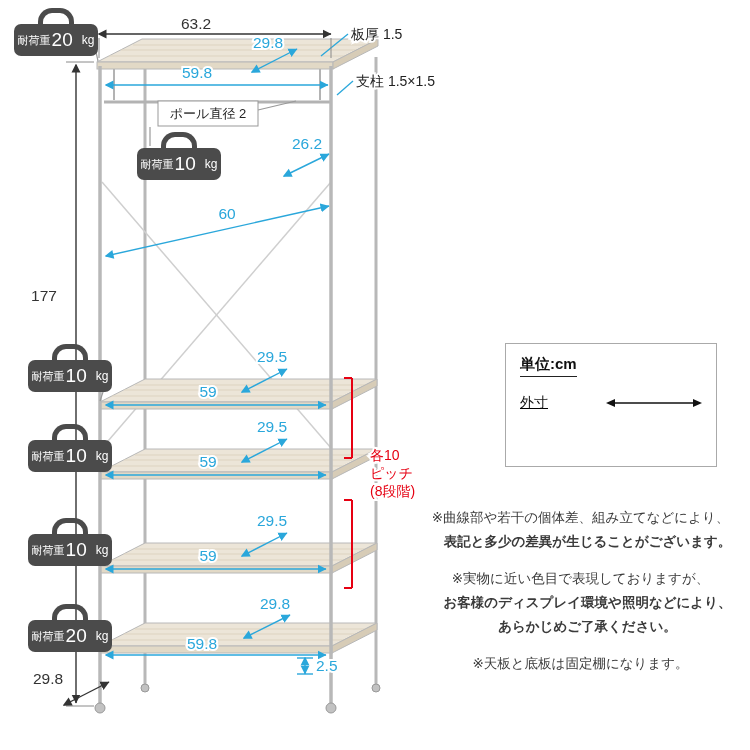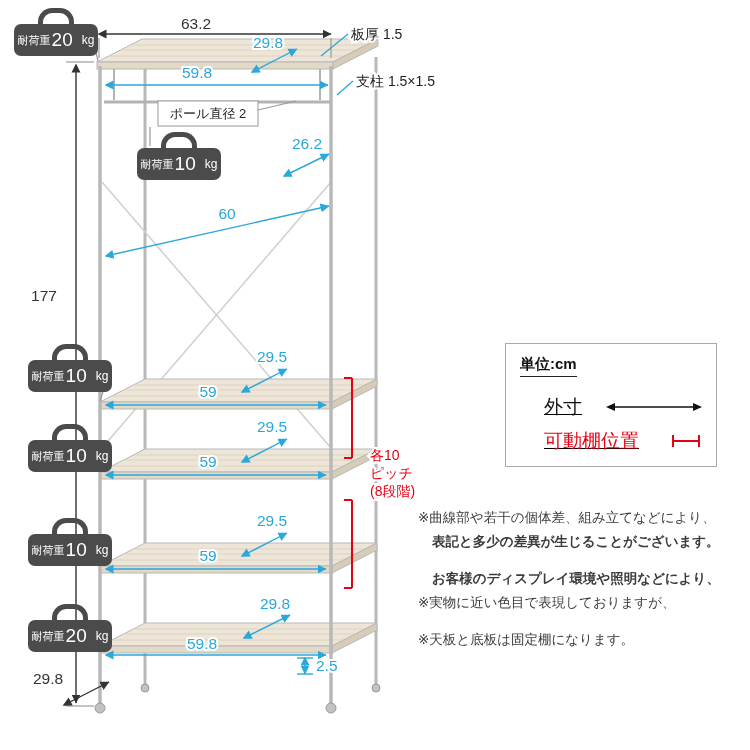--- a/index.html
+++ b/index.html
@@ -37,28 +37,28 @@
   .b4{left:28px;top:424px;}
   .b5{left:28px;top:518px;}
   .b6{left:28px;top:604px;}
 
   
   .legend{position:absolute;left:505px;top:343px;width:212px;height:124px;background:#fff;
     border:1px solid #aaa;box-sizing:border-box;padding:11px 14px;text-decoration:underline;}
   .legend-title{display:inline-block;font-size:15px;font-weight:bold;color:#111;
     border-bottom:1.5px solid #222;padding-bottom:2px;margin-bottom:9px;}
   .legend-row{display:flex;align-items:center;justify-content:space-between;margin:8px 0;}
-  .legend-row .lab{font-size:19px;color:#111;margin-left:24px;}
+  .legend-row .lab{font-size:14px;color:#111;}
   .legend-row .lab.blue{color:#2aa7db;}
   .legend-row .lab.red{color:#e60012;}
   .legend-row svg{flex:none;}
 
   
   .notes{position:absolute;left:418px;top:506px;width:325px;color:#3b3b3b;font-size:13.5px;}
-  .note-line{line-height:24px;white-space:nowrap;}
+  .note-line{line-height:24px;white-space:nowrap;text-align:center;}
   .note-line.indent{padding-left:14px;font-weight:bold;}
   .note-group{margin-bottom:13px;}
 </style>
 </head>
 <body>
 
 <div class="stage">
 
   <svg class="scene" width="750" height="750" viewBox="0 0 750 750">
     <defs>
@@ -291,37 +291,30 @@
   <div class="legend">
     <div class="legend-title">単位:cm</div>
     <div class="legend-row">
       <span class="lab">外寸</span>
       <svg width="96" height="12" viewBox="0 0 96 12">
         <line x1="6" y1="6" x2="90" y2="6" stroke="#111" stroke-width="1.6"></line>
         <polygon points="0,6 9,2 9,10" fill="#111"></polygon>
         <polygon points="96,6 87,2 87,10" fill="#111"></polygon>
       </svg>
     </div>
-    <div class="legend-row">
-      <span class="lab red">可動棚位置</span>
-      <svg width="32" height="16" viewBox="0 0 32 16">
-        <line x1="3" y1="8" x2="29" y2="8" stroke="#e60012" stroke-width="2"></line>
-        <line x1="3" y1="2" x2="3" y2="14" stroke="#e60012" stroke-width="2"></line>
-        <line x1="29" y1="2" x2="29" y2="14" stroke="#e60012" stroke-width="2"></line>
-      </svg>
-    </div>
   </div>
 
   <div class="notes">
     <div class="note-group">
       <div class="note-line">※曲線部や若干の個体差、組み立てなどにより、</div>
       <div class="note-line indent">表記と多少の差異が生じることがございます。</div>
     </div>
     <div class="note-group">
+      <div class="note-line">※実物に近い色目で表現しておりますが、</div>
       <div class="note-line indent">お客様のディスプレイ環境や照明などにより、</div>
-      <div class="note-line">※実物に近い色目で表現しておりますが、</div>
+      <div class="note-line indent">あらかじめご了承ください。</div>
     </div>
     <div class="note-group">
       <div class="note-line">※天板と底板は固定棚になります。</div>
     </div>
   </div>
 
 </div>
 
 </body></html>

